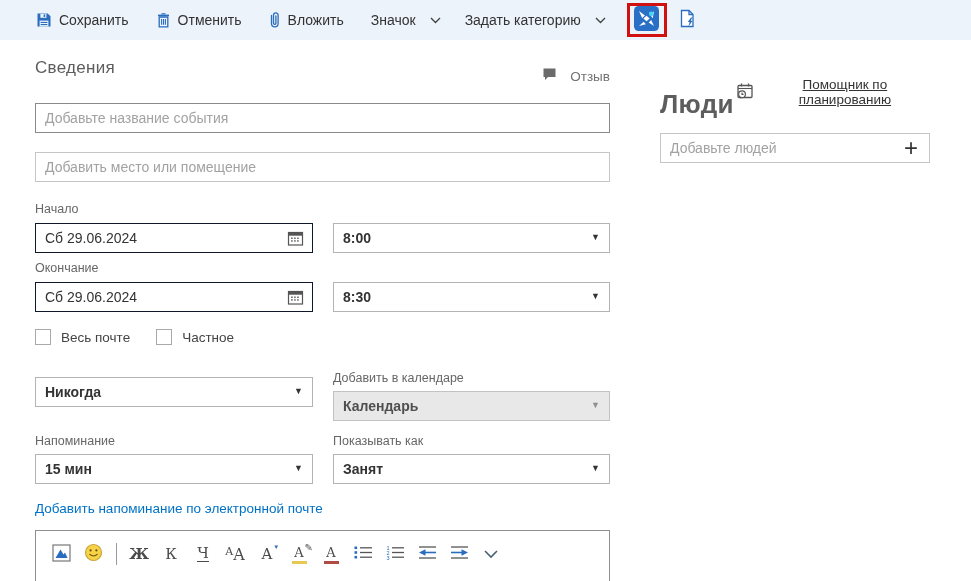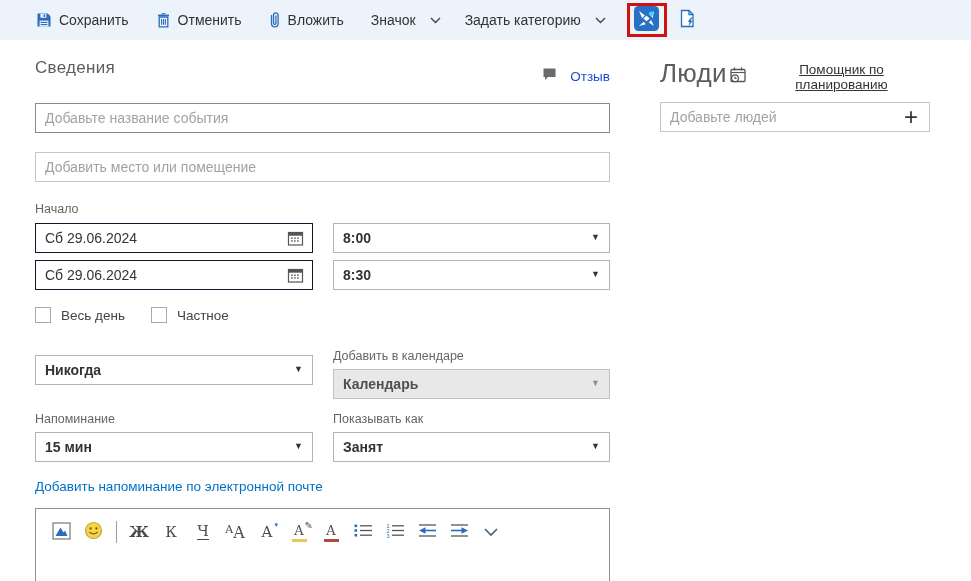--- a/index.html
+++ b/index.html
@@ -15,21 +15,21 @@
   .chev { margin-left:7px; display:inline-block; }
   .red-box { border:3px solid #d01110; width:40px; height:34px; display:flex;
     align-items:center; justify-content:center; margin-right:12px; }
   .icon-btn { background:none; border:none; cursor:pointer; display:flex; align-items:center; }
 
   
   .main { position:absolute; left:35px; top:40px; width:575px; }
   .head-row { position:relative; height:52px; }
   h1.pgtitle { font-size:17px; font-weight:300; color:#5d5d5d; padding-top:18px; letter-spacing:.3px; }
   .feedback { position:absolute; right:0; top:27px; display:inline-flex; align-items:center; gap:13px;
-    background:none; border:none; font-family:inherit; font-size:13.5px; color:#1d4ed8; cursor:pointer; }
+    background:none; border:none; font-family:inherit; font-size:13.5px; color:#737373; cursor:pointer; }
 
   .inp { width:575px; height:30px; border:1px solid #c6c6c6; padding:0 9px; font-size:14px;
     color:#333; font-family:inherit; outline:none; display:block; }
   .inp::placeholder { color:#a2a2a2; opacity:1; }
   .inp.title { border-color:#8a8a8a; margin-top:11px; }
   .inp.loc { margin-top:19px; }
 
   .lbl { font-size:12.5px; color:#666; margin-top:20px; }
   .lbl2 { font-size:12.5px; color:#666; }
   .frow { display:flex; gap:20px; margin-top:7px; }
@@ -74,21 +74,21 @@
   .barwrap { display:flex; flex-direction:column; align-items:center; }
   .bar { width:15px; height:3px; margin-top:1px; }
   .bar.yellow { background:#e7c953; }
   .bar.red { background:#ae4b43; }
   .pencil { position:absolute; top:0; right:-1px; font-size:10px; color:#555; transform:rotate(0deg); }
   .gl-hl { font-size:13px; }
 
   
   .people { position:absolute; left:660px; top:40px; width:270px; }
   .p-head { display:flex; align-items:center; padding-top:18px; }
-  .p-head h1 { font-size:26px; font-weight:400; color:#5d5d5d; letter-spacing:.3px; }
+  .p-head h1 { font-size:26px; font-weight:700; color:#5d5d5d; letter-spacing:.3px;margin-top:31px; }
   .assist { display:inline-flex; align-items:center; gap:6px; background:none; border:none;
     font-family:inherit; font-size:13.5px; color:#333; cursor:pointer; margin-left:2px; position:relative; top:3px;text-decoration:underline; }
   .p-inputrow { position:relative; margin-top:13px; width:270px; height:30px; border:1px solid #c6c6c6; background:#fff; }
   .p-inputrow input { width:100%; height:100%; border:none; outline:none; padding:0 34px 0 9px;
     font-size:14px; color:#333; font-family:inherit; }
   .p-inputrow input::placeholder { color:#a2a2a2; opacity:1; }
   .p-plus { position:absolute; right:4px; top:0; width:28px; height:28px; border:none; background:none;
     font-size:24px; font-weight:300; color:#333; cursor:pointer; line-height:26px; }
 </style>
 </head>
@@ -209,20 +209,21 @@
               <rect x="13" y="7.5" width="0" height="0"></rect>
             </g>
           </svg></span>
     </div>
     <div class="combo">
       <span>8:00</span>
       <span class="arrow">▼</span>
     </div>
   </div>
 
+  <div class="lbl" style="margin-top:8px;">Окончание</div>
   <div class="frow">
     <div class="datebox">
       <input type="text" value="Сб 29.06.2024" style="">
       <span class="calwrap"><svg width="17" height="17" viewBox="0 0 17 17">
             <rect x="1.5" y="2.5" width="14" height="12.5" fill="none" stroke="#555" stroke-width="1.2"></rect>
             <rect x="1.5" y="2.5" width="14" height="3.2" fill="#555"></rect>
             <g fill="#777">
               <rect x="4" y="7.5" width="1.8" height="1.5"></rect>
               <rect x="7" y="7.5" width="1.8" height="1.5"></rect>
               <rect x="10" y="7.5" width="1.8" height="1.5"></rect>
@@ -233,21 +234,21 @@
           </svg></span>
     </div>
     <div class="combo">
       <span>8:30</span>
       <span class="arrow">▼</span>
     </div>
   </div>
 
   <div class="cbrow">
     <span class="cbx"></span>
-    <span class="cblbl">Весь день</span>
+    <span class="cblbl">Весь почте</span>
     <span class="cbx cbgap"></span>
     <span class="cblbl">Частное</span>
   </div>
 
   <div class="grid2 mt28">
     <div class="gcol">
       <div class="combo">
         <span>Никогда</span>
         <span class="arrow">▼</span>
       </div>

